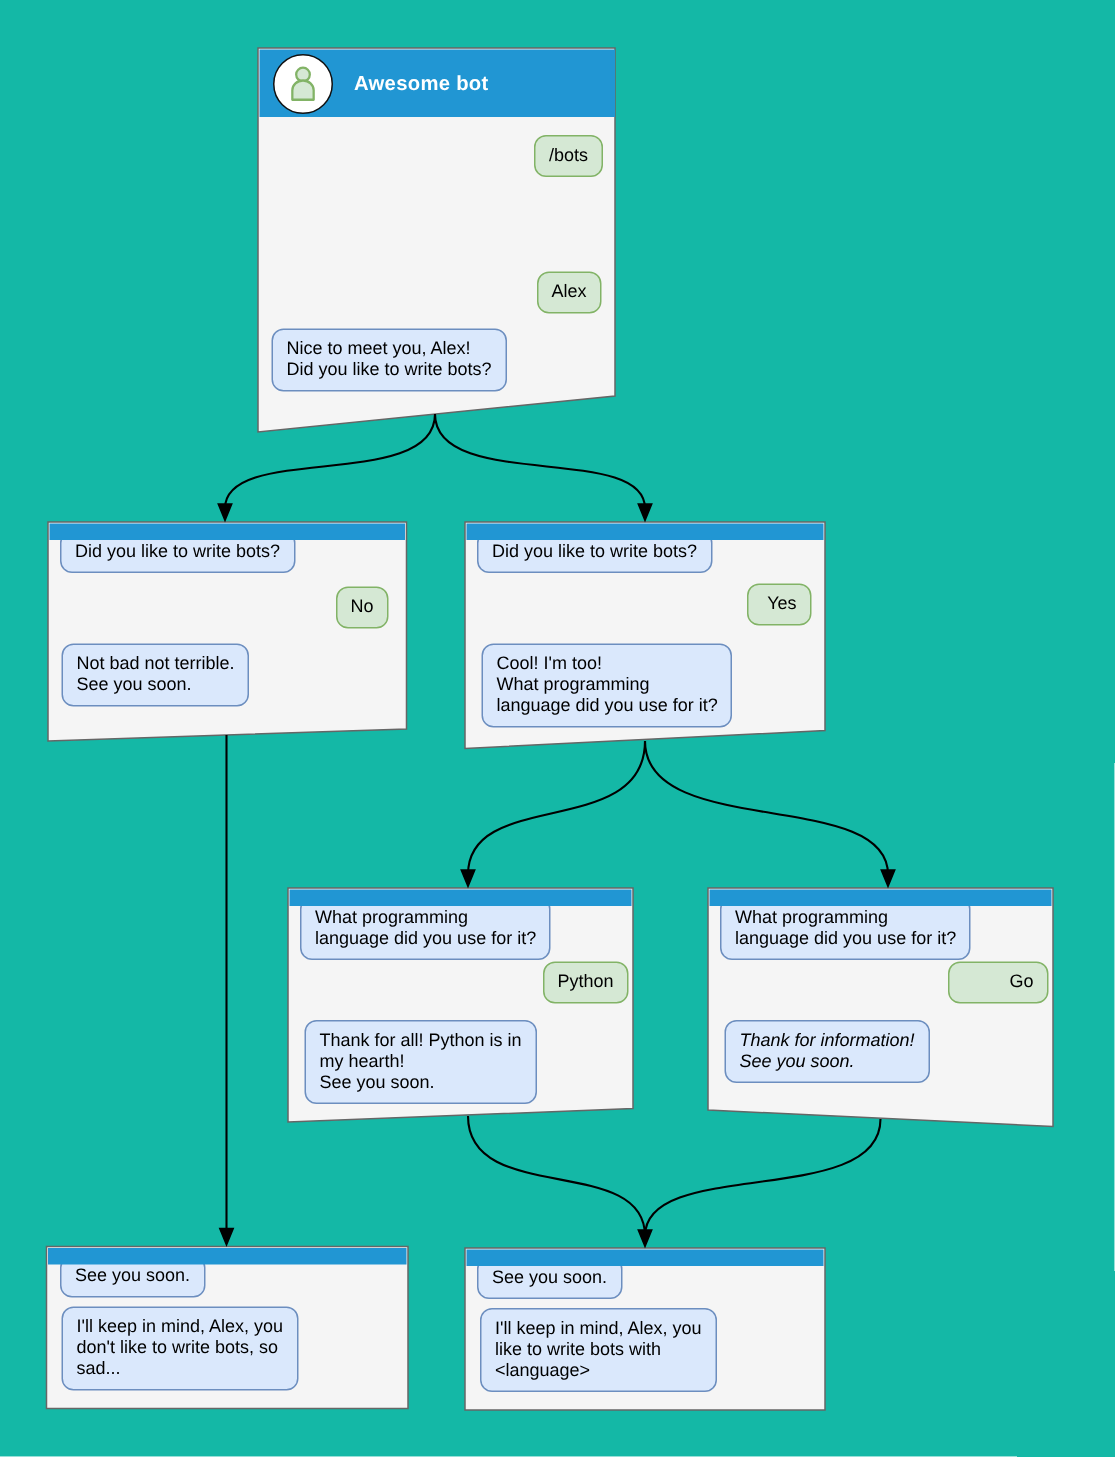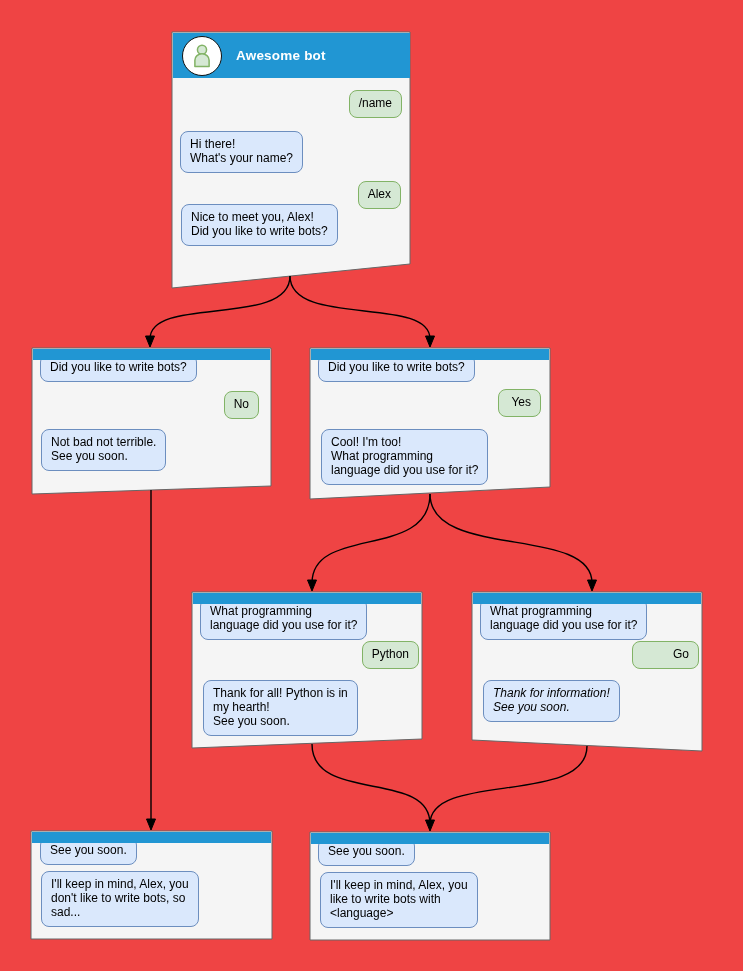--- a/index.html
+++ b/index.html
@@ -1,17 +1,17 @@
 <!DOCTYPE html>
 <html style="--titlebar-blue: #2196d3; --title-text: #ffffff; --window-bg: #f5f5f5; --window-border: #666666; --bot-bubble-bg: #dae8fc; --bot-bubble-border: #6c8ebf; --user-bubble-bg: #d5e8d4; --user-bubble-border: #82b366; --connector: #000000;"><head>
 <meta charset="utf-8">
 <style>
   html,body{margin:0;padding:0;background:#ffffff;}
   body{font-family:"Liberation Sans","DejaVu Sans",sans-serif;}
-  #canvas{position:relative;width:743px;height:971px;background:#ef4444;overflow:hidden;}
+  #canvas{position:relative;width:743px;height:971px;background:#14b8a6;overflow:hidden;}
   #underlay{position:absolute;left:0;top:0;z-index:0;}
   .window-poly{fill:var(--window-bg,#f5f5f5);stroke:var(--window-border,#666666);stroke-width:1;}
   .connector{fill:none;stroke:var(--connector,#000000);stroke-width:1.4;}
   .arrowhead{fill:var(--connector,#000000);stroke:var(--connector,#000000);}
 
   .win{position:absolute;z-index:1;}
   .titlebar{position:absolute;left:1px;top:1px;background:var(--titlebar-blue,#2196d3);z-index:3;}
   .titlebar.small{height:11px;}
   .titlebar.main{height:45px;display:flex;align-items:center;}
   .win-title{color:var(--title-text,#ffffff);font-size:13.5px;font-weight:bold;margin-left:14px;letter-spacing:.2px;}
@@ -58,25 +58,23 @@
   <div class="win" style="left:172px;top:32px;width:239px;height:257px;">
     <div class="titlebar main" style="width:237px;">
       <div class="avatar">
         <svg width="28" height="28" viewBox="0 0 24 24">
           <circle cx="12" cy="6.6" r="3.9" fill="#d5e8d4" stroke="#82b366" stroke-width="1.3"></circle>
           <path d="M5.9 21 L5.9 15.6 A6.1 5.6 0 0 1 18.1 15.6 L18.1 21 Z" fill="#d5e8d4" stroke="#82b366" stroke-width="1.3" stroke-linejoin="round"></path>
         </svg>
       </div>
       <span class="win-title">Awesome bot</span>
     </div>
-    <div class="bubble user" style="right:9px;top:58px;">/name</div>
-    <div class="bubble bot" style="left:8px;top:99px;">Hi there!
-What's your name?</div>
+    <div class="bubble user" style="right:9px;top:58px;">/bots</div>
     <div class="bubble user" style="right:10px;top:149px;">Alex</div>
-    <div class="bubble bot" style="left:9px;top:172px;">Nice to meet you, Alex!
+    <div class="bubble bot" style="left:9px;top:187px;">Nice to meet you, Alex!
 Did you like to write bots?</div>
   </div>
 
   <div class="win" style="left:32px;top:348px;width:239px;height:146px;">
     <div class="titlebar small" style="width:237px;"></div>
     <div class="bubble bot" style="left:8px;top:6px;">Did you like to write bots?</div>
     <div class="bubble user" style="right:12px;top:43px;">No</div>
     <div class="bubble bot" style="left:9px;top:81px;">Not bad not terrible.
 See you soon.</div>
   </div>

